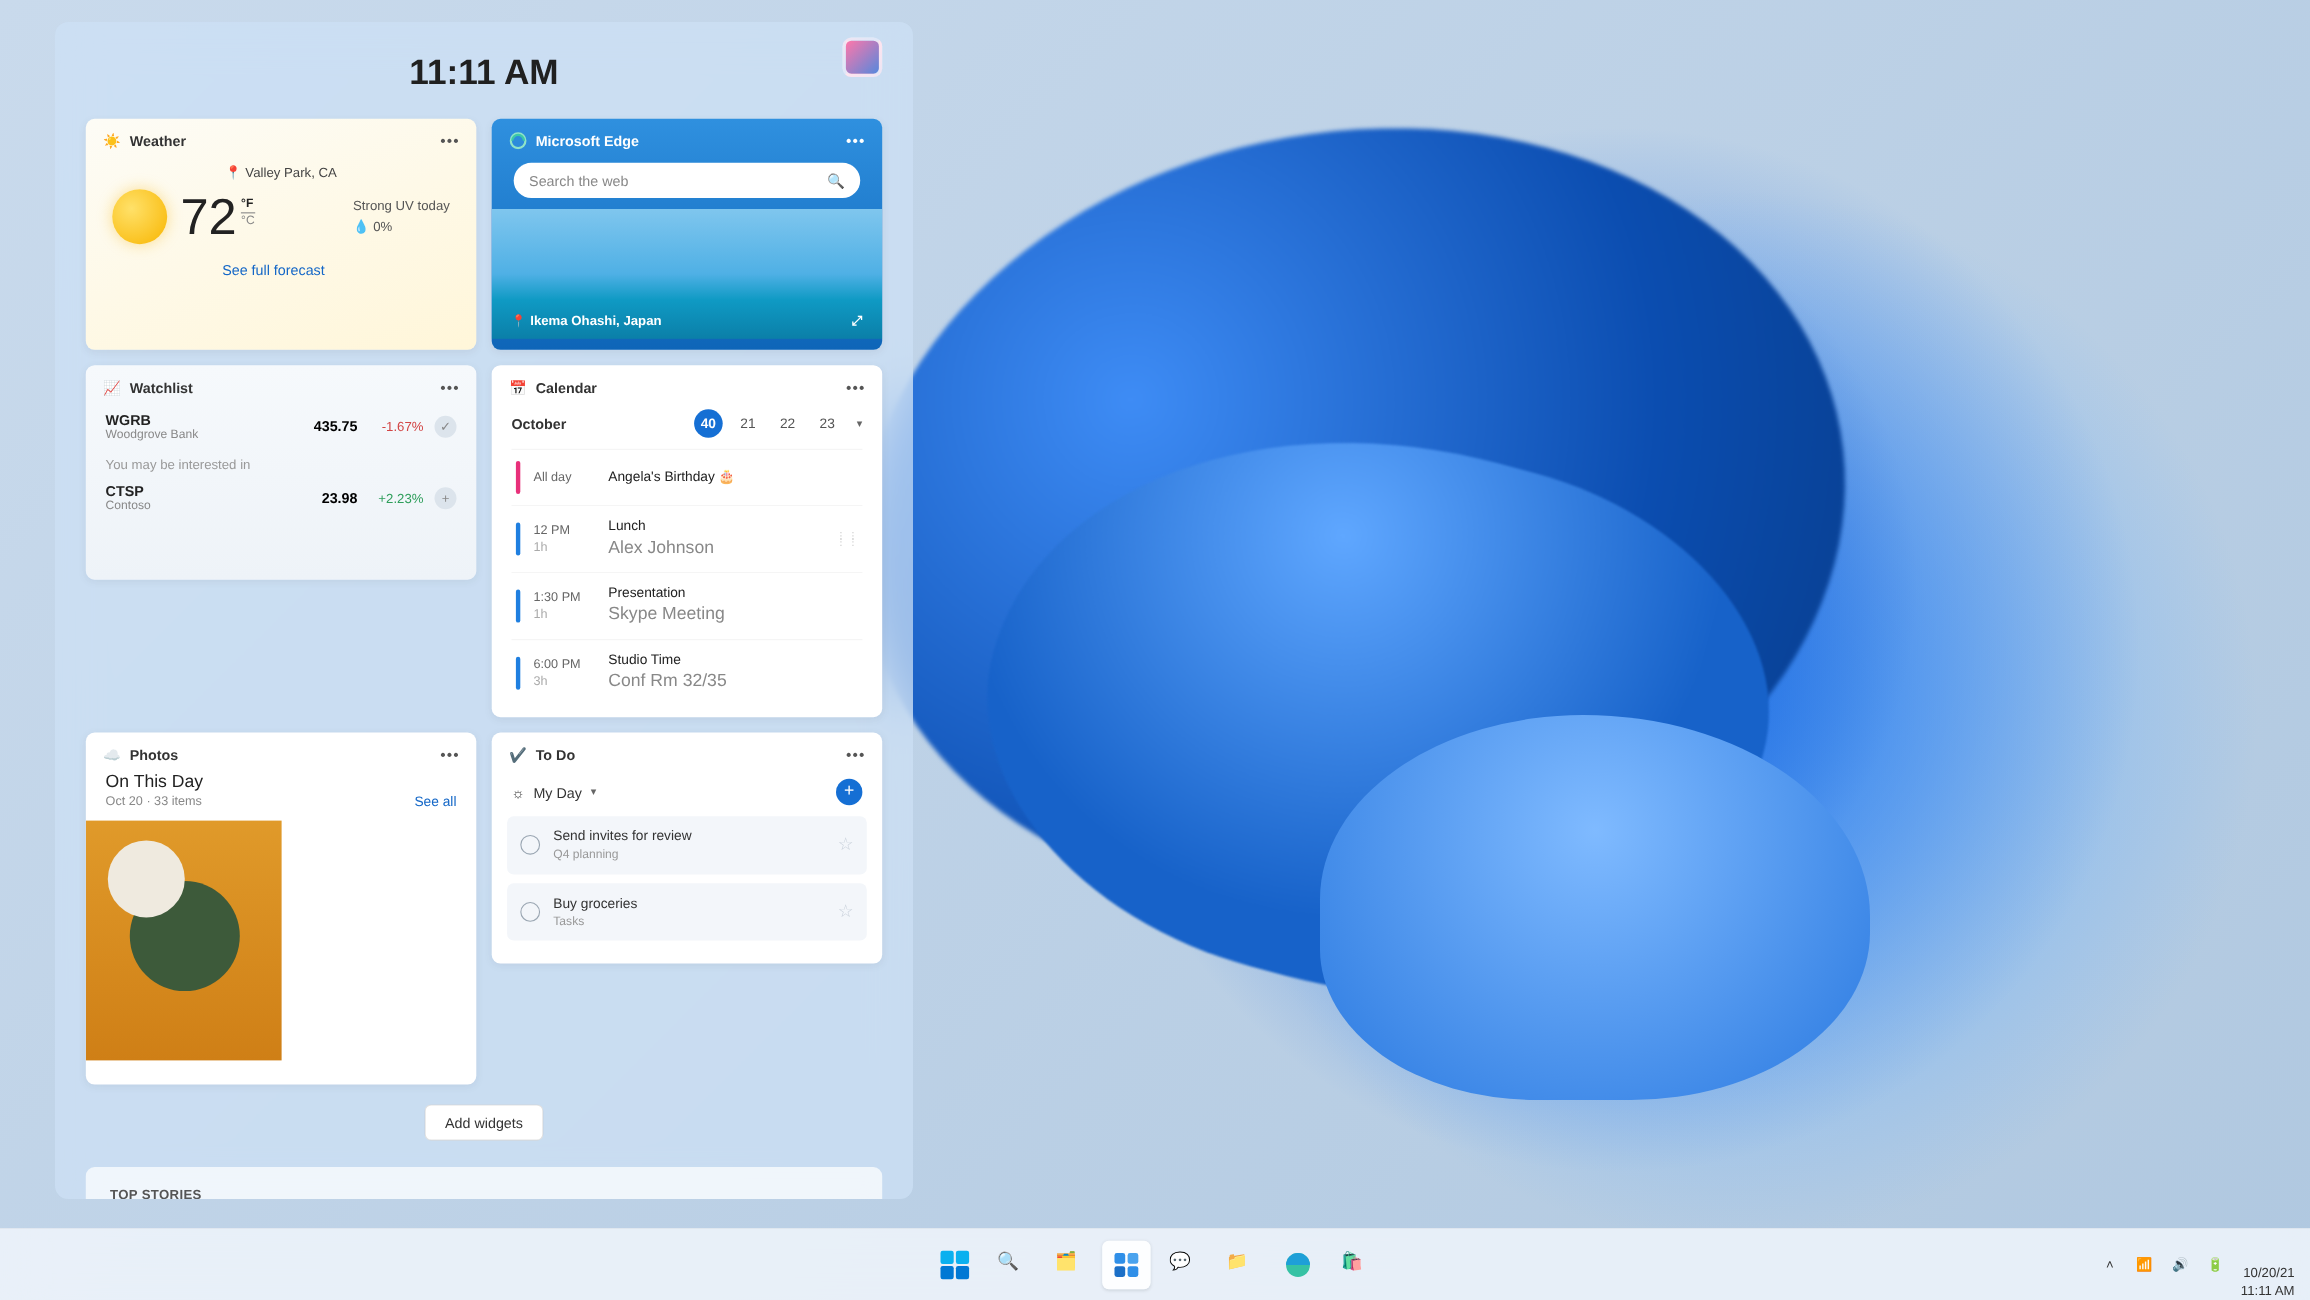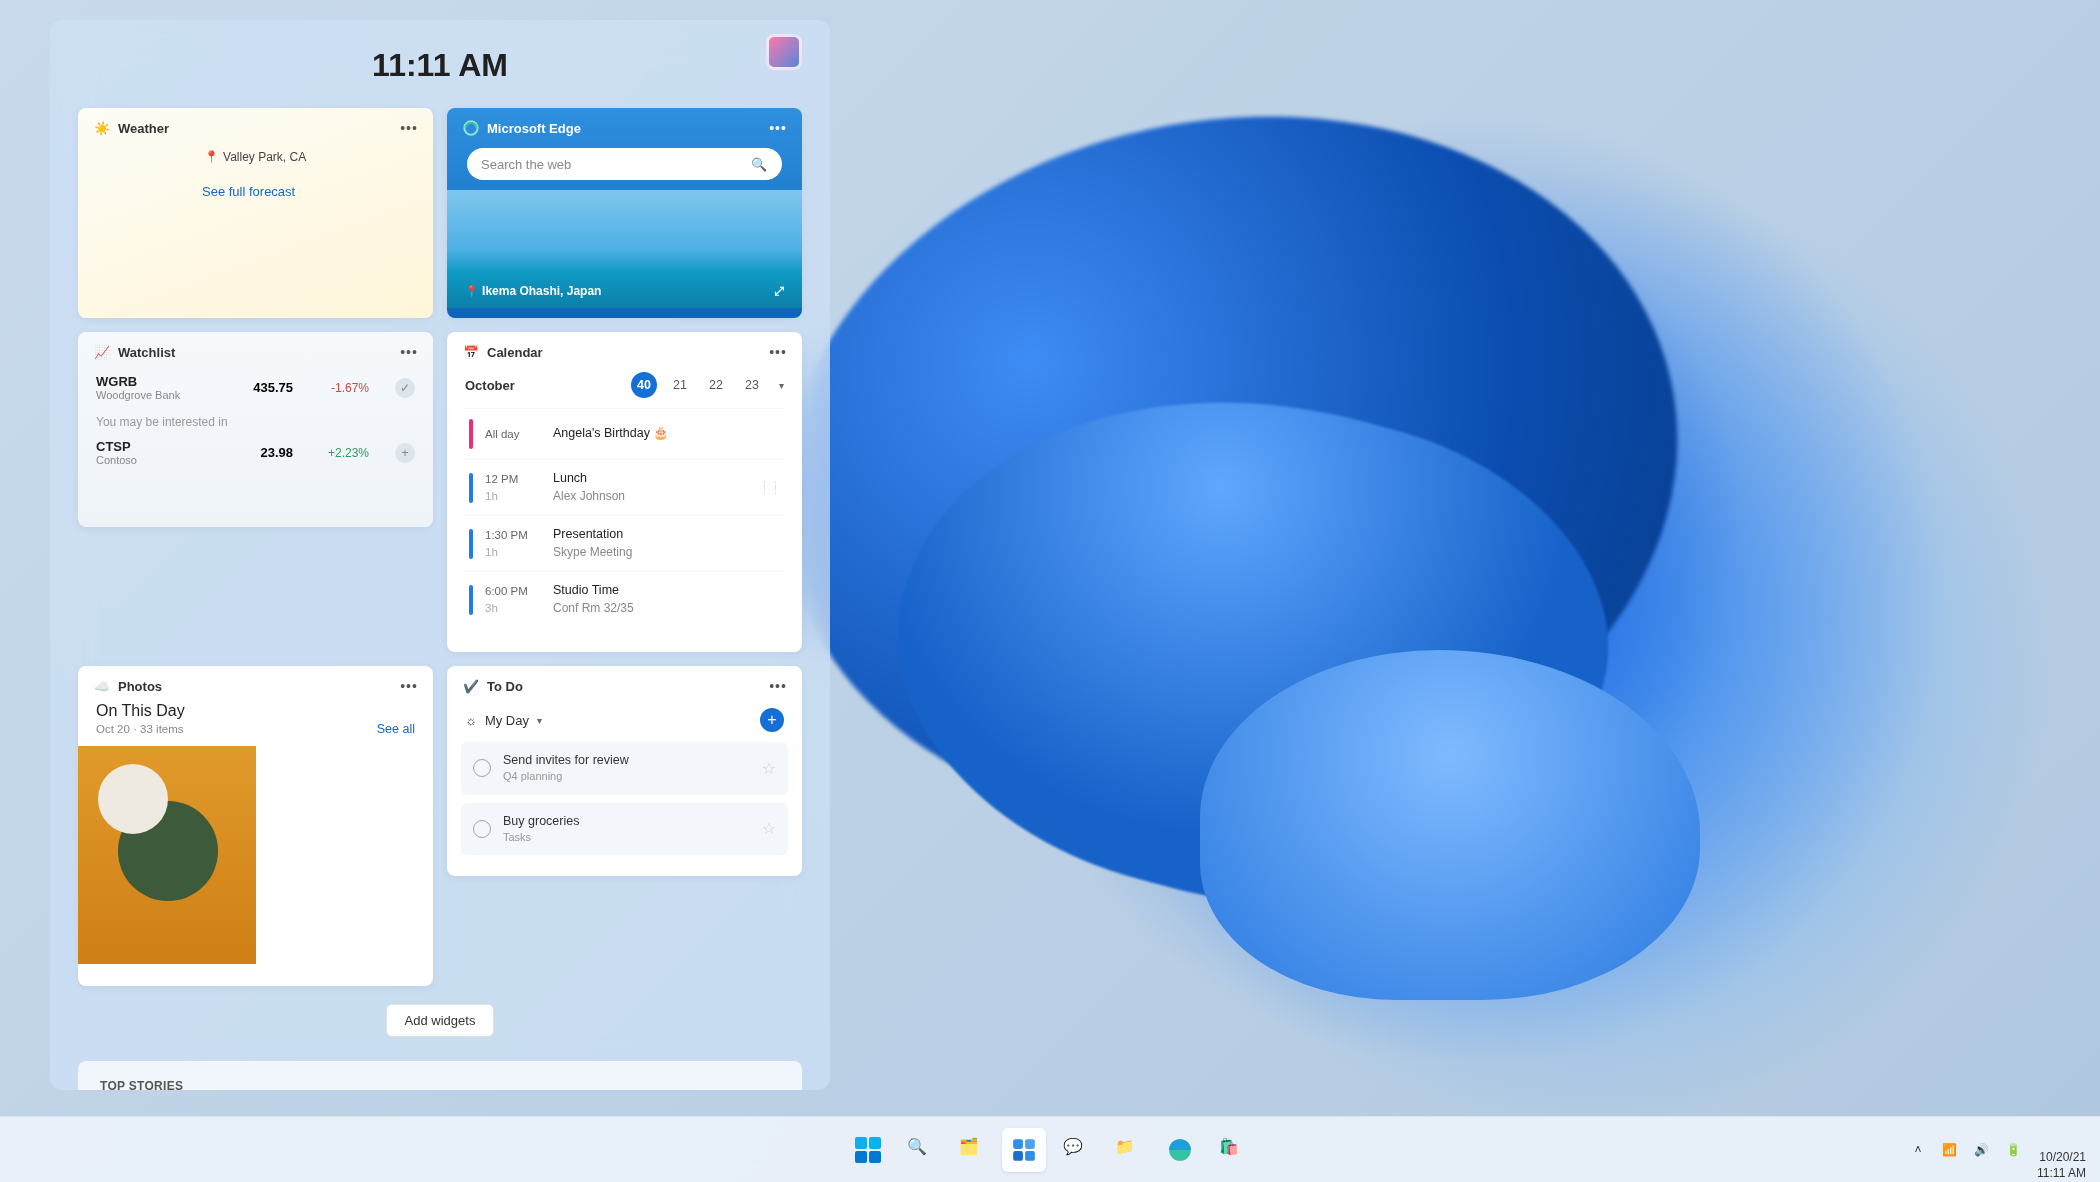--- a/index.html
+++ b/index.html
@@ -59,21 +59,21 @@
   .edge-search { margin:4px 20px 10px; height:32px; background:#fff; border-radius:16px; display:flex; align-items:center; padding:0 14px; color:#888; font-size:13px; justify-content:space-between;}
   .edge-scene { height:118px; margin:0; background:linear-gradient(#7fc6ee 0%, #4fb0e5 50%, #0f9ac4 70%, #0b7fa8 100%); position:relative; }
   .edge-caption { position:absolute; bottom:10px; left:18px; right:18px; color:#fff; font-size:12px; font-weight:600; display:flex; justify-content:space-between; align-items:center;}
   .edge-caption .pin { font-size:11px;}
 
   
   .watchlist { grid-column:1; height:195px; background:linear-gradient(#f6f9fc,#eef3f8); }
   .wl-row { padding:6px 18px; }
   .wl-sym { font-size:13px; font-weight:600; color:#222;}
   .wl-name { font-size:11px; color:#888;}
-  .wl-line { display:flex; align-items:center; gap:26px; }
+  .wl-line { display:flex; align-items:center; gap:10px; }
   .wl-price { margin-left:auto; font-size:13px; font-weight:600;}
   .wl-chg { font-size:12px; width:50px; text-align:right;}
   .wl-chg.neg { color:#d24545;}
   .wl-chg.pos { color:#2e9e5b;}
   .wl-act { width:20px; height:20px; border-radius:50%; background:#dce4ec; color:#888; font-size:12px; display:flex; align-items:center; justify-content:center;}
   .wl-note { padding:8px 18px 4px; font-size:12px; color:#999;}
 
   
   .calendar { grid-column:2; height:320px; }
   .cal-tabs { display:flex; align-items:center; gap:10px; padding:4px 18px 10px; font-size:12.5px; color:#555;}
@@ -81,21 +81,21 @@
   .cal-day { width:26px; height:26px; border-radius:50%; display:flex; align-items:center; justify-content:center; cursor:pointer;}
   .cal-day.sel { background:#156fd4; color:#fff; font-weight:600;}
   .cal-expand { color:#666; font-size:10px; margin-left:4px;}
   .cal-list { padding:0 18px;}
   .cal-item { display:flex; gap:12px; padding:10px 4px; border-top:1px solid rgba(0,0,0,.04); align-items:center; position:relative;}
   .cal-bar { width:4px; height:30px; border-radius:2px; }
   .cal-bar.pink{background:#e8307a;} .cal-bar.blue{background:#1f7fe0;}
   .cal-time { width:56px; font-size:11.5px; color:#666; line-height:1.4;}
   .cal-time .dur{color:#aaa;}
   .cal-title { font-size:12.5px; color:#222; line-height:1.4;}
-  .cal-title .sub{color:#888; font-size:12px;}
+  .cal-title .sub{color:#888; font-size:16px;}
   .cal-handle { position:absolute; right:2px; color:#ccc; font-size:9px; line-height:.5; letter-spacing:2px;}
 
   
   .photos { grid-column:1; height:320px; padding-bottom:0; overflow:hidden;}
   .ph-sub { padding:0 18px; }
   .ph-title { font-size:16px; color:#222; }
   .ph-meta { font-size:11.5px; color:#888; display:flex; justify-content:space-between; align-items:center; margin-top:2px;}
   .ph-meta a { color:#1467c7; font-size:12.5px; cursor:pointer;}
   .ph-grid { display:grid; grid-template-columns:1fr 1fr; height:218px; margin-top:10px;}
   .ph-cell { background:#ddd; position:relative; overflow:hidden;}
@@ -158,20 +158,34 @@
   <div class="wp-grid">
 
     <div class="widget weather">
       <div class="w-head">
         <span class="w-icon">☀️</span>
         <span>Weather</span>
       </div>
       <div class="w-more">•••</div>
       <div class="weather-body">
         <div class="weather-loc">📍 <span>Valley Park, CA</span></div>
+        <div class="weather-row">
+          <div class="sun"></div>
+          <div class="temp-big">
+            <span>72</span>
+            <span class="temp-units">
+              <span class="active">°F</span>
+              <span>°C</span>
+            </span>
+          </div>
+          <div class="weather-side">
+            <div>Strong UV today</div>
+            <div>💧 <span>0%</span></div>
+          </div>
+        </div>
         <div class="weather-link">See full forecast</div>
       </div>
     </div>
 
     <div class="widget edge">
       <div class="w-head">
         <span class="w-icon">
           <svg viewBox="0 0 24 24">
               <circle cx="12" cy="12" r="10" fill="none" stroke="#8fe3c8" stroke-width="3"></circle>
               <path d="M4 12a8 8 0 0116 0" fill="none" stroke="#3cc8a8" stroke-width="3"></path>

